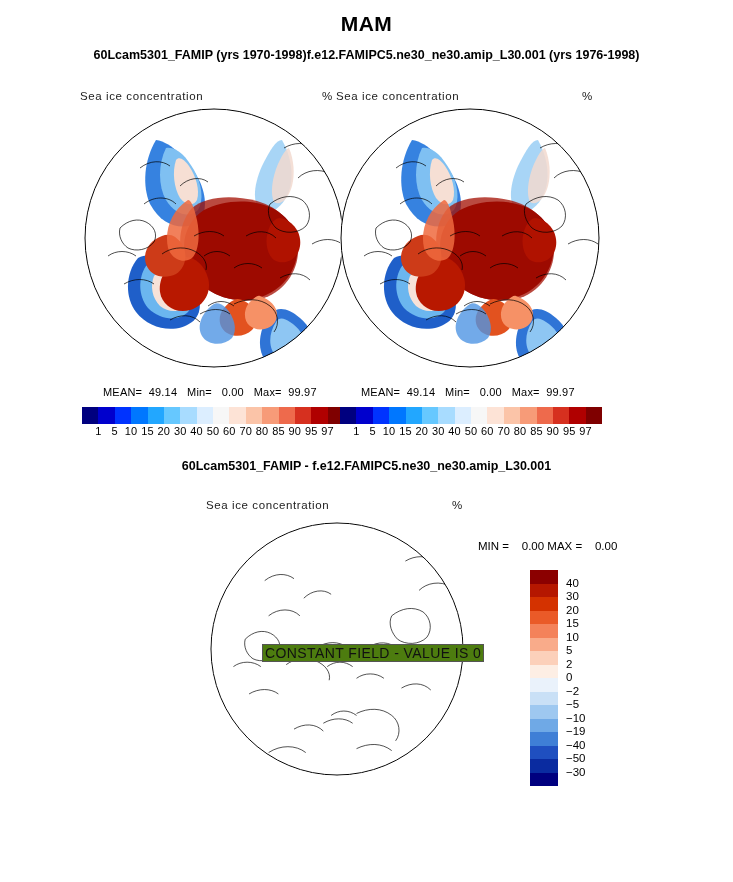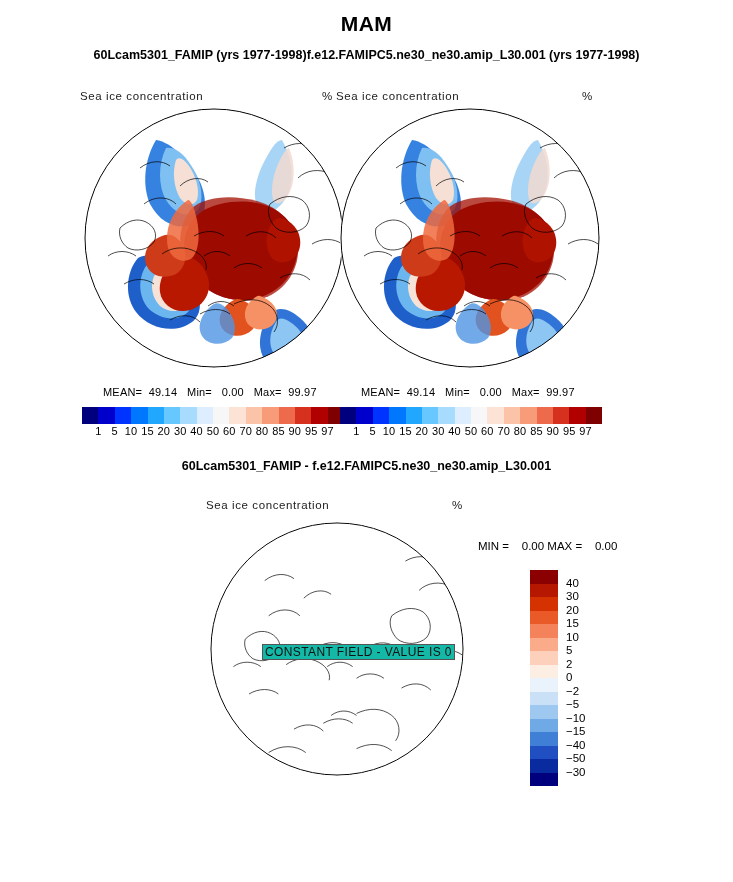--- a/index.html
+++ b/index.html
@@ -78,41 +78,41 @@
     font-size:12.5px;
     top:459px;
   }
   .vbar-wrap{position:absolute;}
   .vbar{position:absolute;width:28px;}
   .vbar div{width:100%;height:13.5px;}
   .vbar-labels{position:absolute;font-size:11.5px;line-height:13.5px;}
   .vbar-labels div{height:13.5px;}
   .constfield{
     position:absolute;
-    font-size:12px;
+    font-size:14px;
     letter-spacing:0.4px;
     border:1px solid #555;
-    background:#14b8a6;
+    background:#4d7c0f;
     padding:0 2px;
     white-space:nowrap;
     color:#111;
   }
   .minmax{
     position:absolute;
     font-size:11.5px;
     white-space:pre;
   }
 </style>
 </head>
 <body>
 
 <div class="abs title">MAM</div>
 
 <div class="abs subtitle-row">
-  <span>60Lcam5301_FAMIP (yrs 1977-1998)</span><span>f.e12.FAMIPC5.ne30_ne30.amip_L30.001 (yrs 1977-1998)</span>
+  <span>60Lcam5301_FAMIP (yrs 1970-1998)</span><span>f.e12.FAMIPC5.ne30_ne30.amip_L30.001 (yrs 1976-1998)</span>
 </div>
 
 <div class="abs panel-head" style="left:80px;top:90px;">Sea ice concentration</div>
 <div class="abs units" style="left:322px;top:90px;">%</div>
 
 <div class="abs panel-head" style="left:336px;top:90px;">Sea ice concentration</div>
 <div class="abs units" style="left:582px;top:90px;">%</div>
 
 <div class="map-wrap" style="left:84px;top:108px;width:260px;height:260px;">
   <svg width="260" height="260" viewBox="0 0 260 260">
@@ -376,18 +376,18 @@
       <div>30</div>
       <div>20</div>
       <div>15</div>
       <div>10</div>
       <div>5</div>
       <div>2</div>
       <div>0</div>
       <div>−2</div>
       <div>−5</div>
       <div>−10</div>
-      <div>−15</div>
+      <div>−19</div>
       <div>−40</div>
       <div>−50</div>
       <div>−30</div>
     </div>
 </div>
 
 </body></html>

